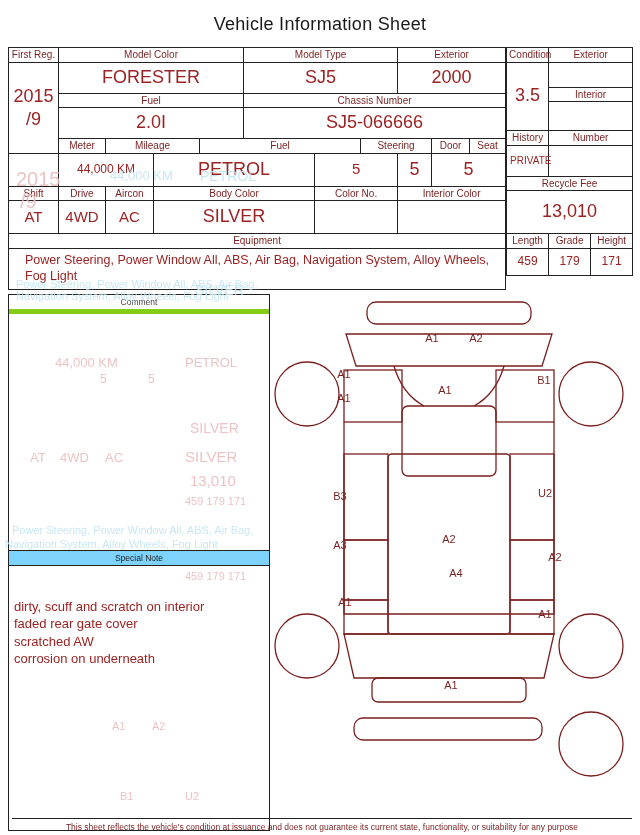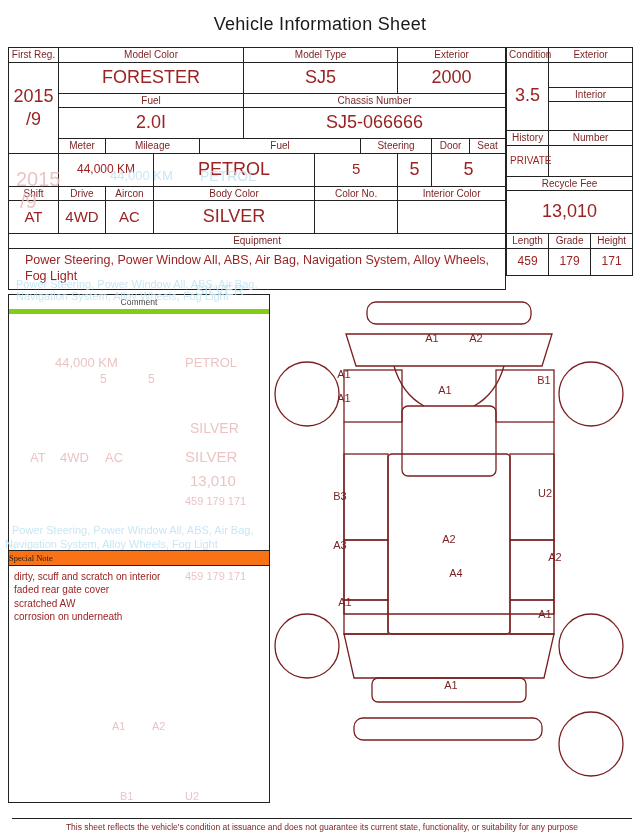--- a/index.html
+++ b/index.html
@@ -96,36 +96,36 @@
     font-size: 8.5px;
     color: #444;
     border-bottom: 5px solid #84cc16;
     padding: 2px 0;
   }
   .comment-body {
     height: 236px;
     position: relative;
   }
   .special-head {
-    text-align: left;
+    text-align: center;
     font-size: 8.5px;
     color: #222;
     border-top: 1px solid #222;
     border-bottom: 1px solid #222;
     padding: 2px 0;
-    background: #f97316;
-    font-family: Liberation Serif, serif;
+    background: #7dd3fc;
   }
   .special-body {
     height: 228px;
     padding: 4px 5px;
-    font-size: 10px;
+    font-size: 13px;
     color: #9b2222;
     line-height: 1.35;
     position: relative;
+    margin-top: 28px;
   }
   .diagram {
     flex: 1;
     height: 492px;
     position: relative;
     margin-left: 4px;
   }
   .footer {
     position: absolute;
     left: 12px;

